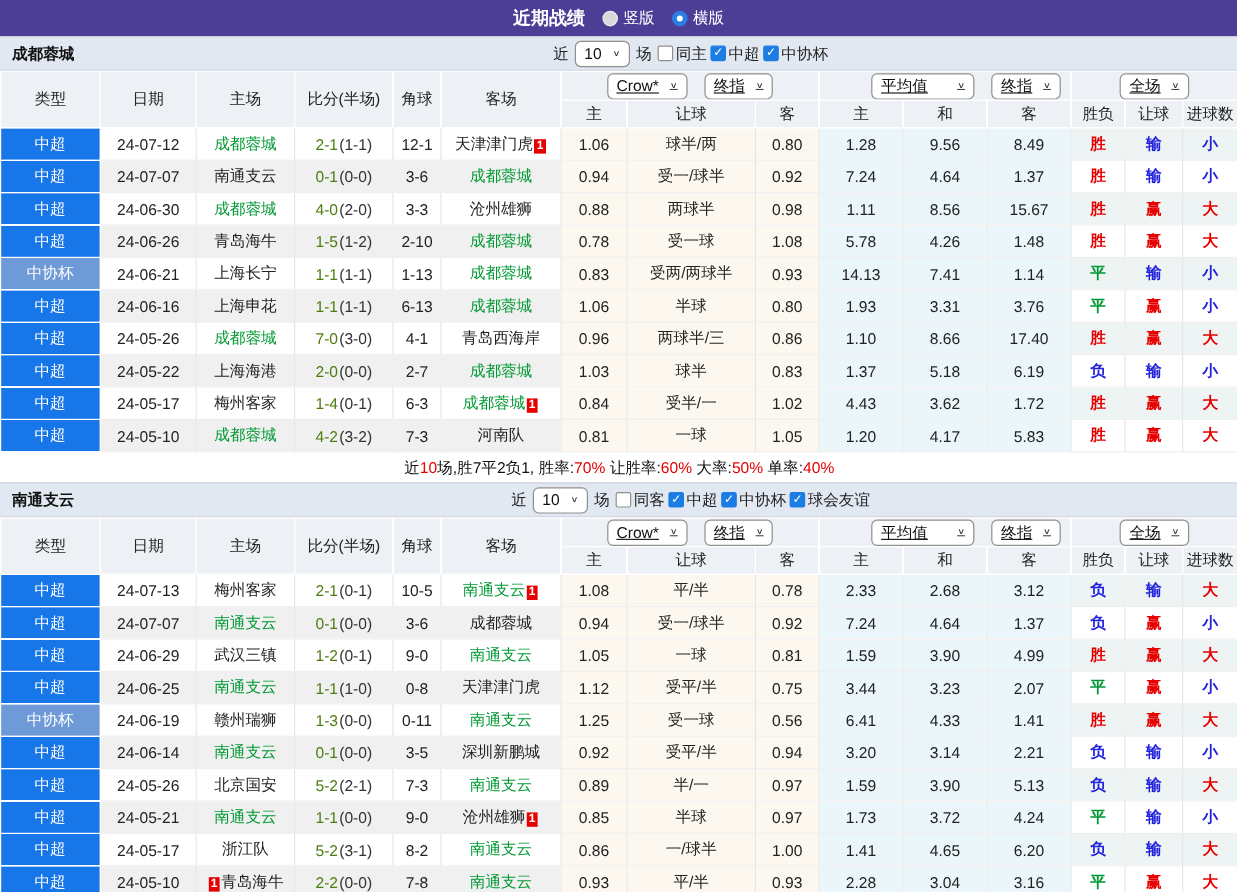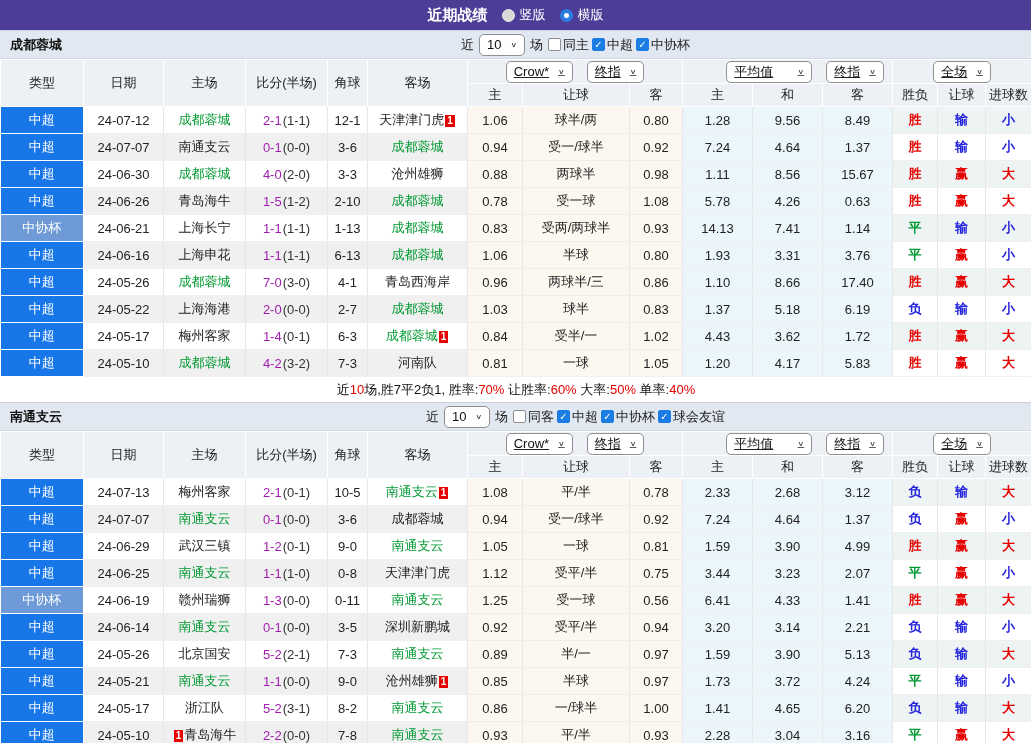--- a/index.html
+++ b/index.html
@@ -29,21 +29,21 @@
   thead th.ctrl{height:23px;}
   tbody td{height:26px;background:#fff;border-right:1px solid #E6E6E6;border-bottom:1px solid #EFEFEF;}
   .c-type{background:#1877E8;color:#fff;border-right:1px solid #fff;border-bottom:1px solid #fff;}
   .c-type.cup{background:#6E9AD8;}
   .alt .c-plain{background:#F0F0F0;}
   .c-cream{background:#FCF8F0;}
   .c-avg{background:#EBF6FA;}
   .c-res{font-weight:bold;}
   .c-res.shade{background:#EEF4F4;}
   .hl{color:#009933;}
-  .ft{color:#a21caf;}
+  .ft{color:#4d7c0f;}
   .ht{color:#333;margin-left:1px;}
   .badge{background:#E60000;color:#fff;font-size:10px;line-height:12px;padding:0 2px;margin:0 1px;display:inline-block;font-weight:bold;}
   .summary-cell{height:25px;background:#fff;border-top:1px solid #E2E2E2;font-size:13px;color:#111;}
   .red{color:#E60000;}
   .ctrl-box{display:flex;align-items:center;justify-content:center;gap:14px;text-decoration:underline;}
 </style>
 </head>
 <body>
 
 <div class="titlebar">
@@ -212,21 +212,21 @@
           <td class="c-plain">24-06-26</td>
           <td class="c-plain"><span>青岛海牛</span></td>
           <td class="c-plain"><span class="ft">1-5</span><span class="ht">(1-2)</span></td>
           <td class="c-plain">2-10</td>
           <td class="c-plain"><span class="hl">成都蓉城</span></td>
           <td class="c-cream">0.78</td>
           <td class="c-cream">受一球</td>
           <td class="c-cream">1.08</td>
           <td class="c-avg">5.78</td>
           <td class="c-avg">4.26</td>
-          <td class="c-avg">0.63</td>
+          <td class="c-avg">1.48</td>
           <td class="c-res" style="color: rgb(230, 0, 0);">胜</td>
           <td class="c-res" style="color: rgb(230, 0, 0);">赢</td>
           <td class="c-res" style="color: rgb(230, 0, 0);">大</td>
         </tr>
         <tr>
           <td class="c-type cup">中协杯</td>
           <td class="c-plain">24-06-21</td>
           <td class="c-plain"><span>上海长宁</span></td>
           <td class="c-plain"><span class="ft">1-1</span><span class="ht">(1-1)</span></td>
           <td class="c-plain">1-13</td>

